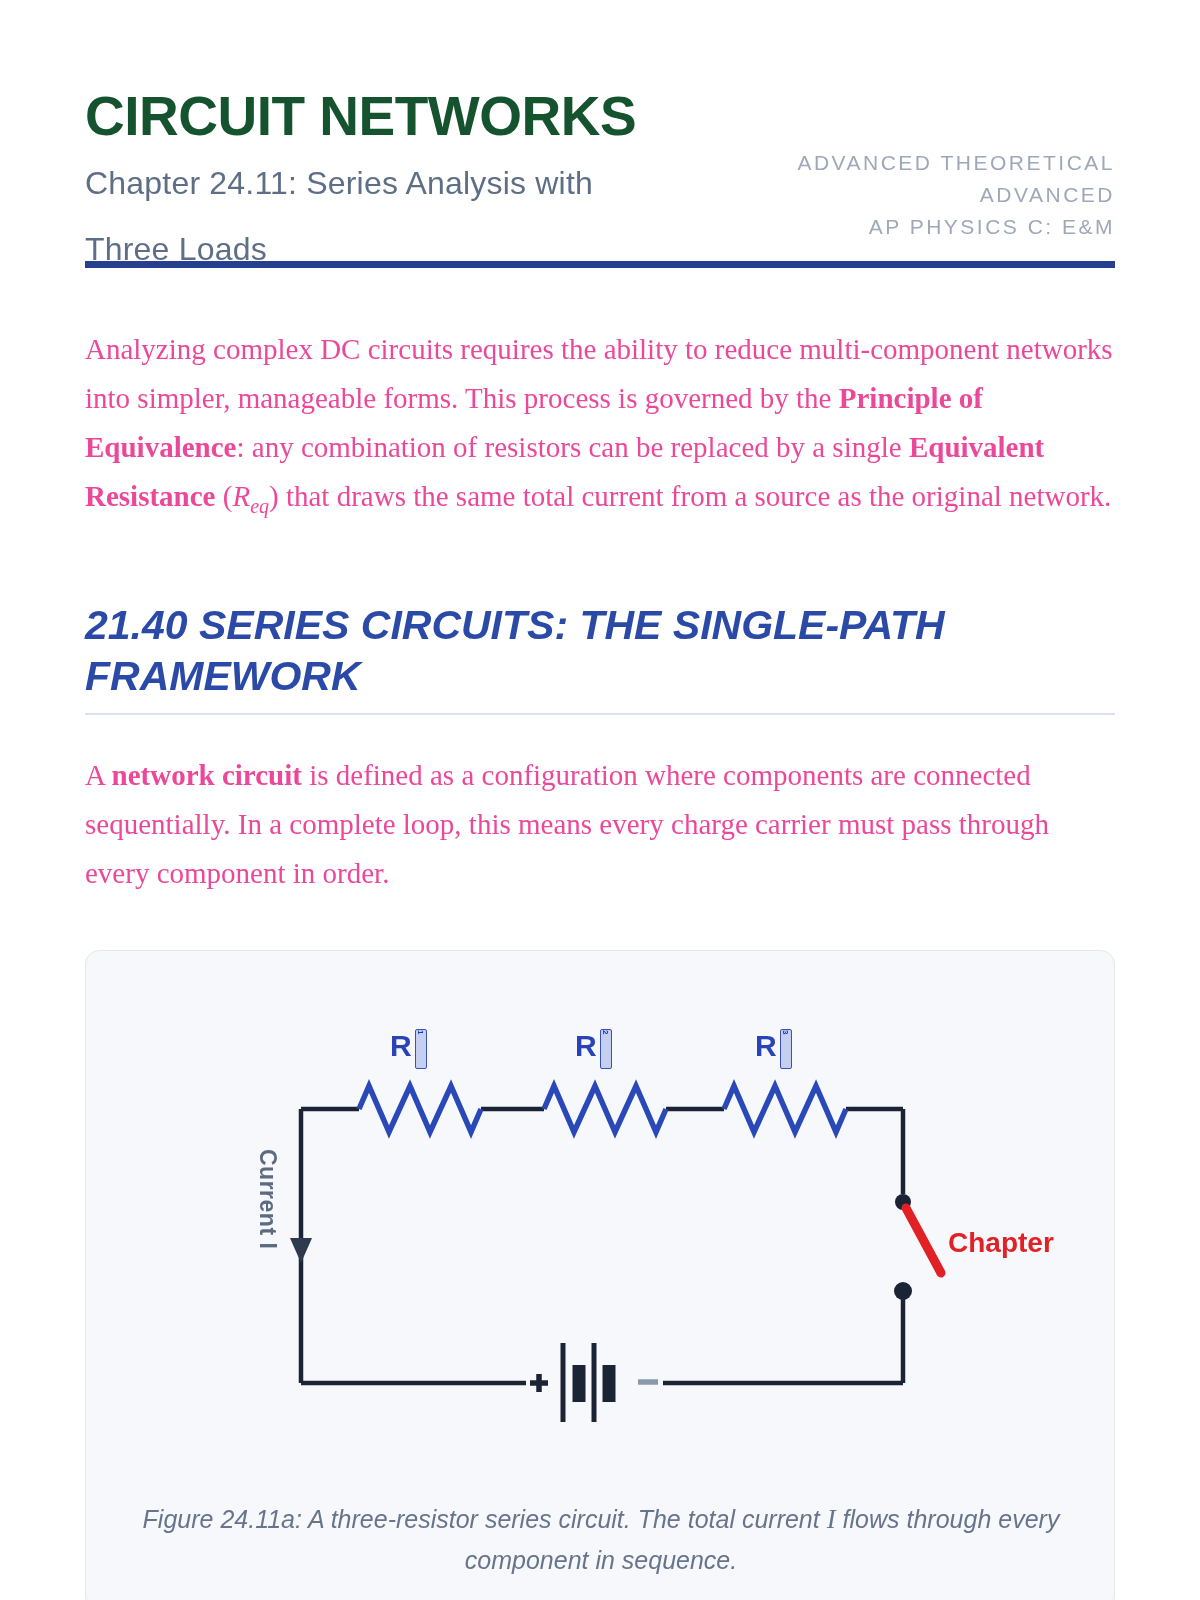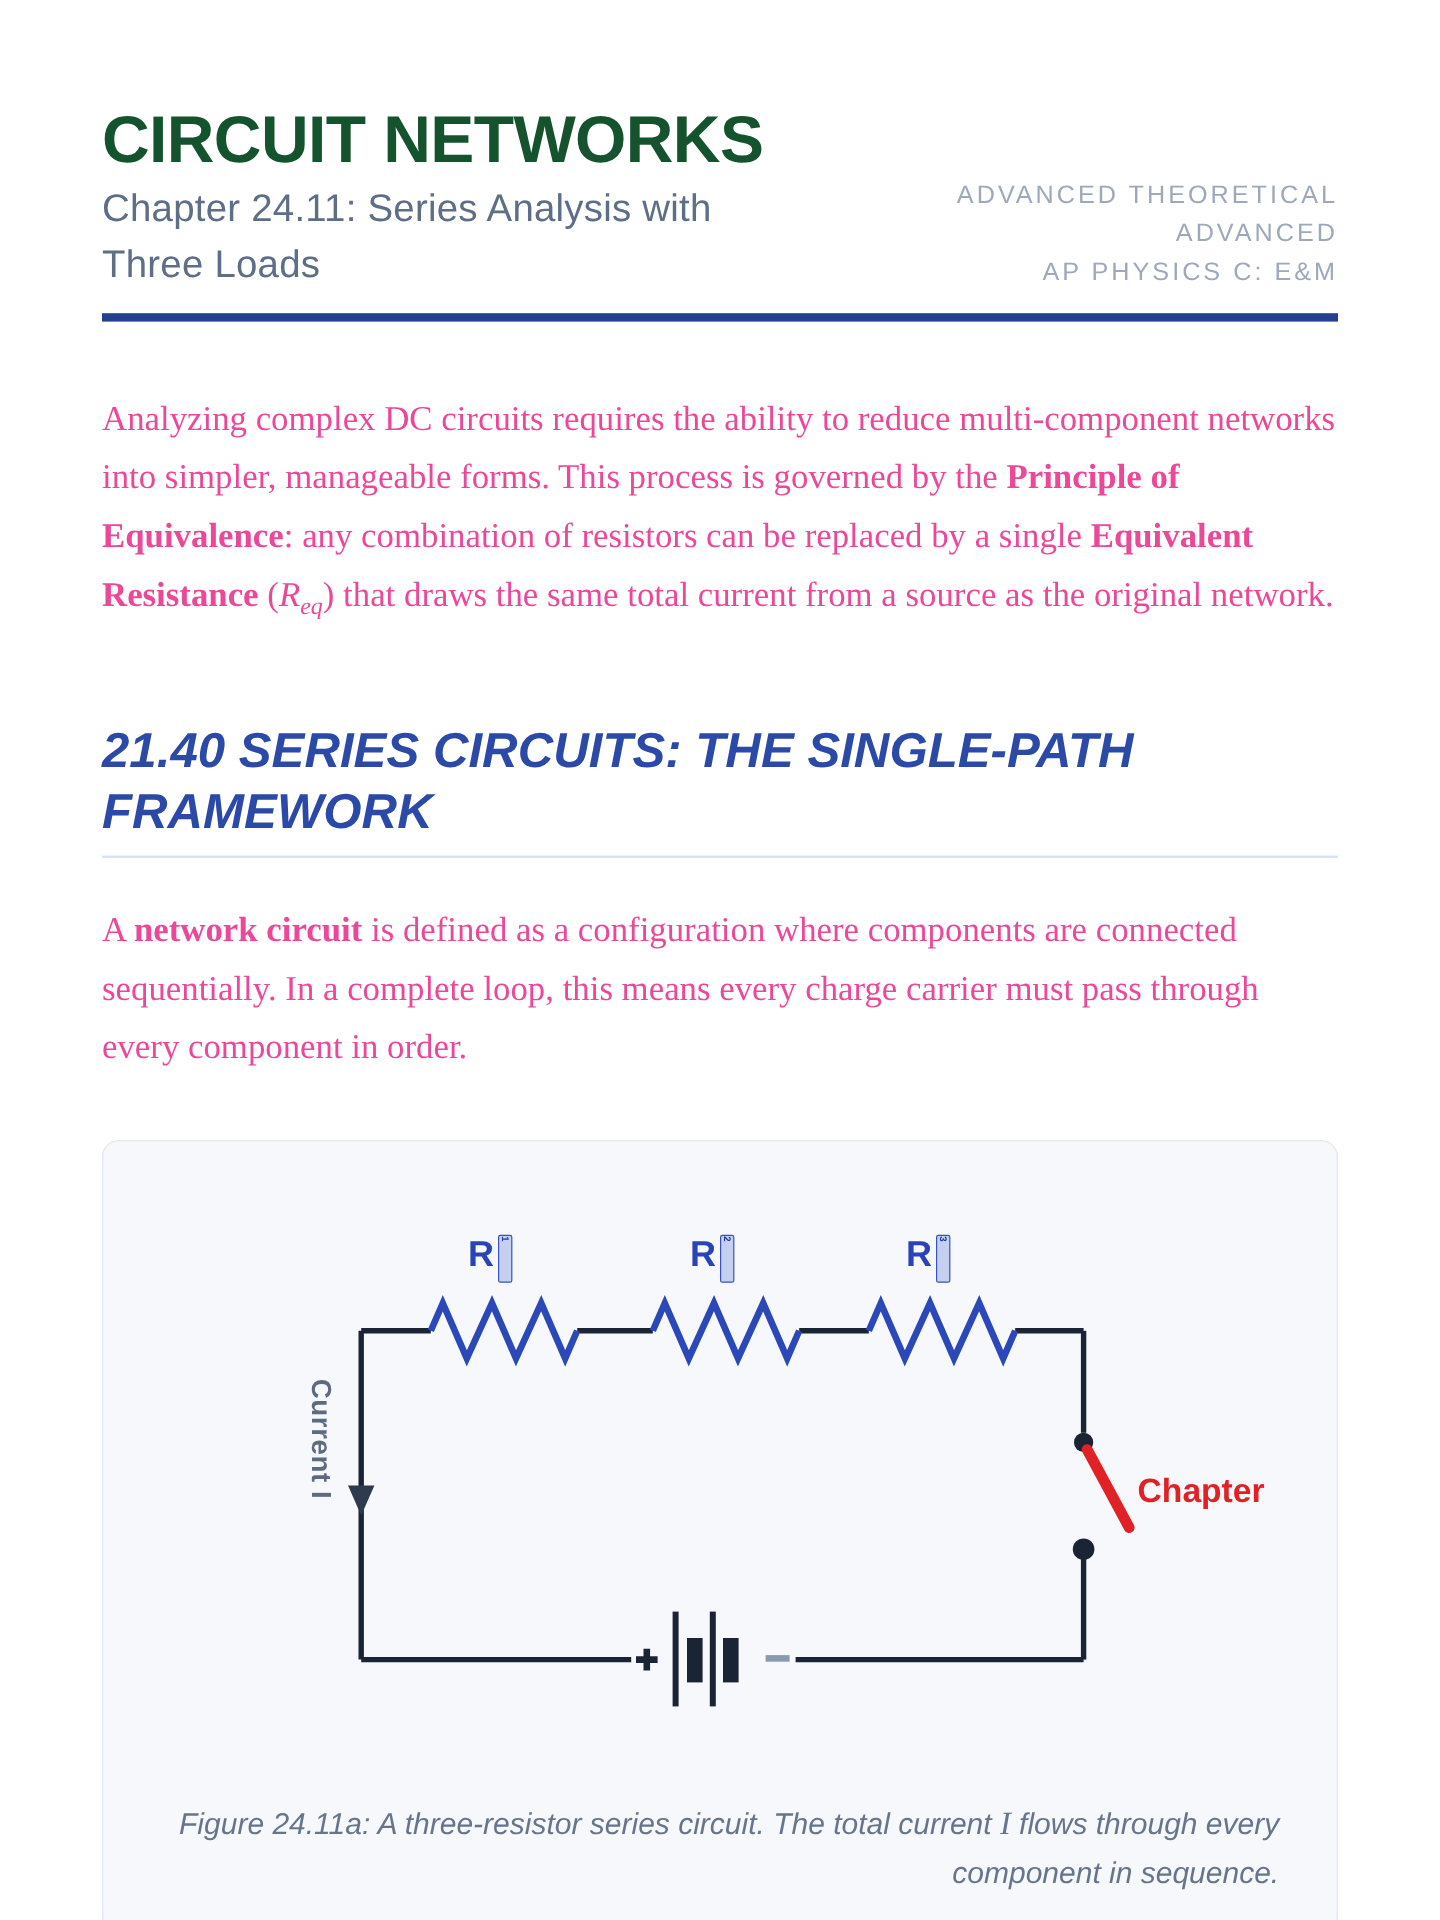--- a/index.html
+++ b/index.html
@@ -3,21 +3,21 @@
 <meta charset="utf-8">
 <style>
   * { margin:0; padding:0; box-sizing:border-box; }
   html,body { width:1200px; height:1600px; background:#ffffff; overflow:hidden; position:relative;
               font-family:"Liberation Sans", sans-serif; }
   .abs { position:absolute; }
 
   
   .title { top:84px; left:85px; font-size:55px; font-weight:700; letter-spacing:-0.5px;
            color:#14532d; }
-  .subtitle { top:150px; left:85px; width:580px; font-size:32px; line-height:47px;
+  .subtitle { top:150px; left:85px; width:580px; font-size:32px; line-height:66px;
               color:#5f6e87; letter-spacing:0.2px; }
   .meta { top:147px; left:715px; width:400px; text-align:right; font-size:21px;
           line-height:32px; letter-spacing:2.5px; color:#9da9ba; }
   .header-rule { top:261px; left:85px; width:1030px; height:7px; background:#24408f; }
 
   
   .body-text { left:85px; width:1035px; font-family:"Liberation Serif", serif;
                font-size:29px; line-height:49px; color:#ec4899; }
   .p1 { top:325px; }
   .p2 { top:751px; }
@@ -42,21 +42,21 @@
                   writing-mode:vertical-rl; font-size:8px; line-height:12px; font-weight:700;
                   color:#1e34a8; overflow:hidden; }
   .r1 { left:304px; } .r2 { left:489px; } .r3 { left:669px; }
 
   .current-label { position:absolute; left:168px; top:198px; height:132px;
                    writing-mode:vertical-rl; font-size:23px; font-weight:700;
                    color:#5d6b80; letter-spacing:0.5px; }
   .switch-label { position:absolute; left:862px; top:276px; font-size:28px;
                   font-weight:700; color:#e02227; }
 
-  .caption { position:absolute; top:548px; left:50px; width:930px; text-align:right;
+  .caption { position:absolute; top:548px; left:50px; width:930px; text-align:center;
              font-size:25px; font-style:italic; line-height:41px; color:#66758c; }
   .cap-math { font-family:"Liberation Serif", serif; font-size:27px; }
 </style>
 </head>
 <body>
 
 <h1 class="abs title">CIRCUIT NETWORKS</h1>
 <div class="abs subtitle">Chapter 24.11: Series Analysis with Three Loads</div>
 <div class="abs meta">
   <div>ADVANCED THEORETICAL</div>

